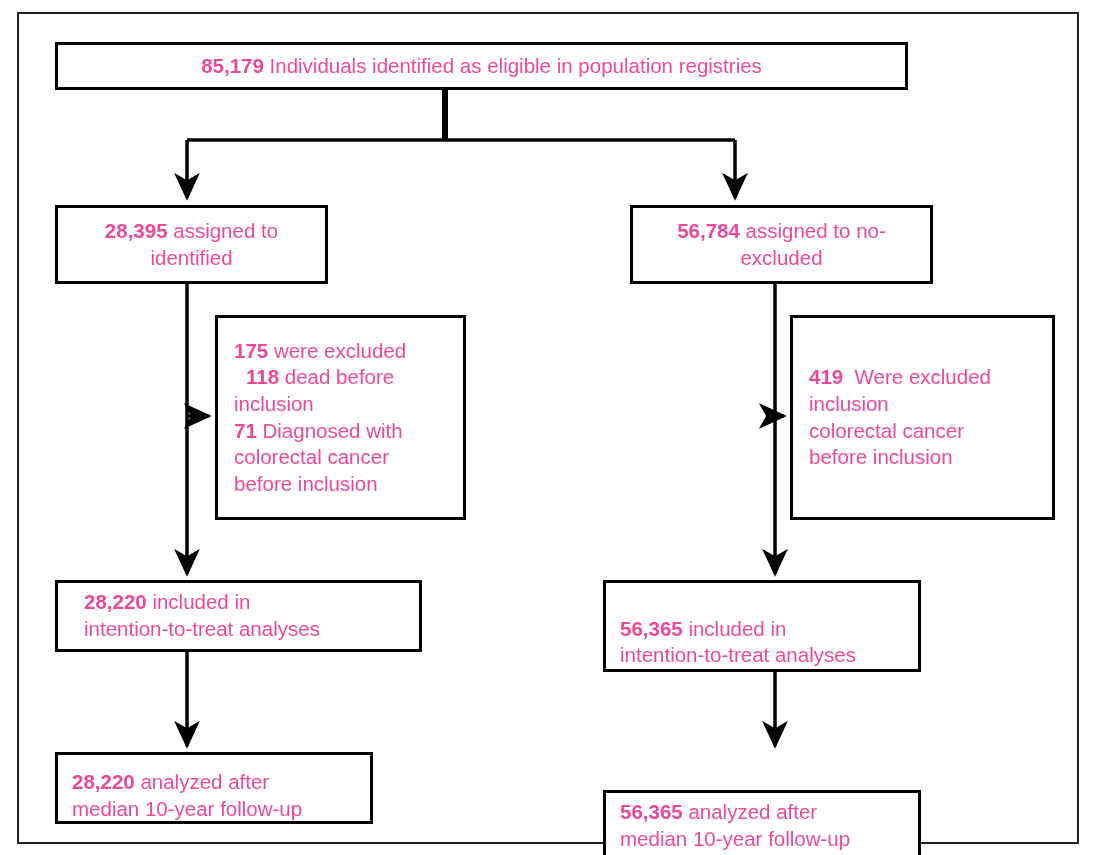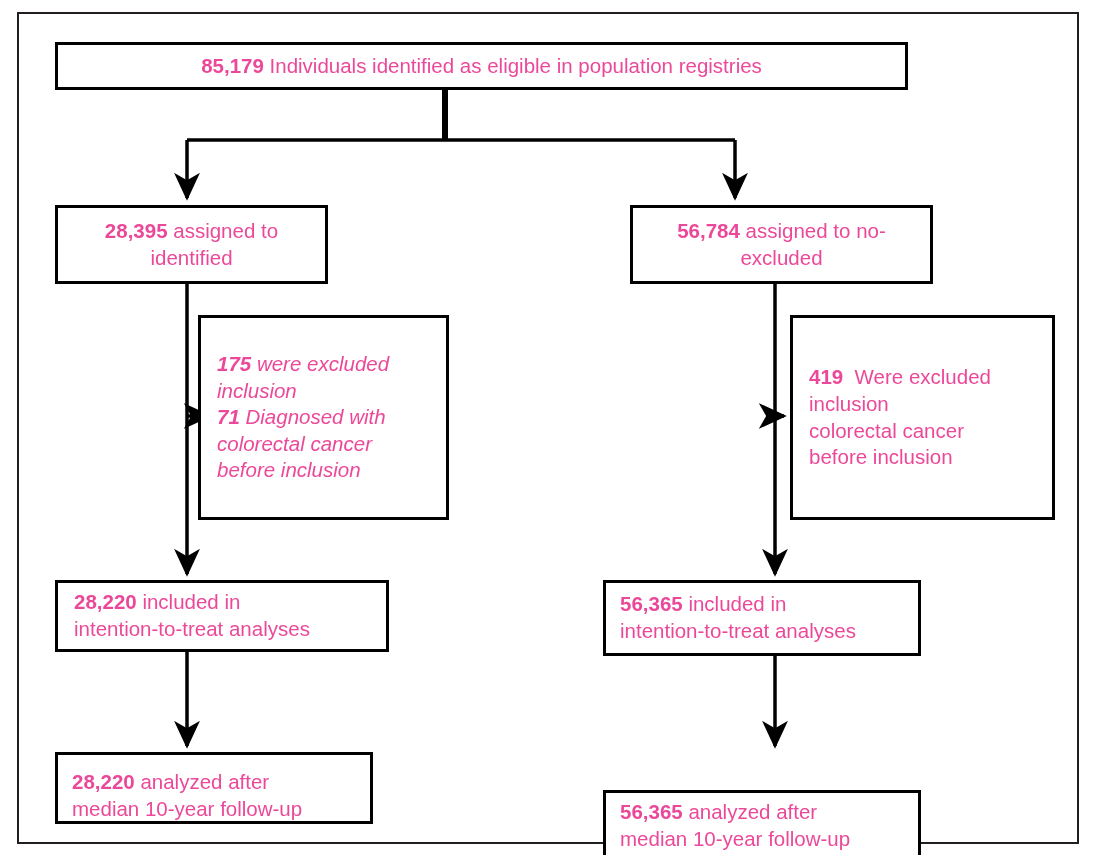--- a/index.html
+++ b/index.html
@@ -61,35 +61,35 @@
   }
   #node-colonoscopy {
     left: 55px; top: 205px; width: 273px; height: 79px;
     padding: 0 8px;
   }
   #node-noscreening {
     left: 630px; top: 205px; width: 303px; height: 79px;
     padding: 0 24px;
   }
   #node-excluded-left {
-    left: 198px; top: 315px; width: 251px; height: 205px;
+    left: 215px; top: 315px; width: 251px; height: 205px;
     padding: 6px 0 6px 16px;
-    font-style: italic;
   }
   #node-excluded-right {
     left: 790px; top: 315px; width: 265px; height: 205px;
     padding: 6px 8px 6px 16px;
   }
   #node-itt-left {
-    left: 55px; top: 580px; width: 334px; height: 72px;
-    padding: 0 0 0 16px;
+    left: 55px; top: 580px; width: 367px; height: 72px;
+    padding: 0 0 0 26px;
   }
   #node-itt-right {
-    left: 603px; top: 580px; width: 318px; height: 76px;
+    left: 603px; top: 580px; width: 318px; height: 92px;
     padding: 0 0 0 14px;
+    justify-content: flex-end;
   }
   #node-analyzed-left {
     left: 55px; top: 752px; width: 318px; height: 72px;
     padding: 16px 0 0 14px;
   }
   #node-analyzed-right {
     left: 603px; top: 752px; width: 318px; height: 72px;
     padding: 0 0 0 14px;
     margin-top: 38px;
   }
@@ -139,20 +139,21 @@
     <div class="line reg">identified</div>
   </div>
 
   <div class="node center" id="node-noscreening">
     <div class="line"><b>56,784</b><span class="reg"> assigned to no-</span></div>
     <div class="line reg">excluded</div>
   </div>
 
   <div class="node left" id="node-excluded-left">
     <div class="line"><b>175</b><span class="reg"> were excluded</span></div>
+    <div class="line"><span class="indent"></span><b>118</b><span class="reg"> dead before</span></div>
     <div class="line reg">inclusion</div>
     <div class="line"><b>71</b><span class="reg"> Diagnosed with</span></div>
     <div class="line reg">colorectal cancer</div>
     <div class="line reg">before inclusion</div>
   </div>
 
   <div class="node left" id="node-excluded-right">
     <div class="line"><b>419</b><span class="reg">  Were excluded</span></div>
     <div class="line reg">inclusion</div>
     <div class="line reg">colorectal cancer</div>

